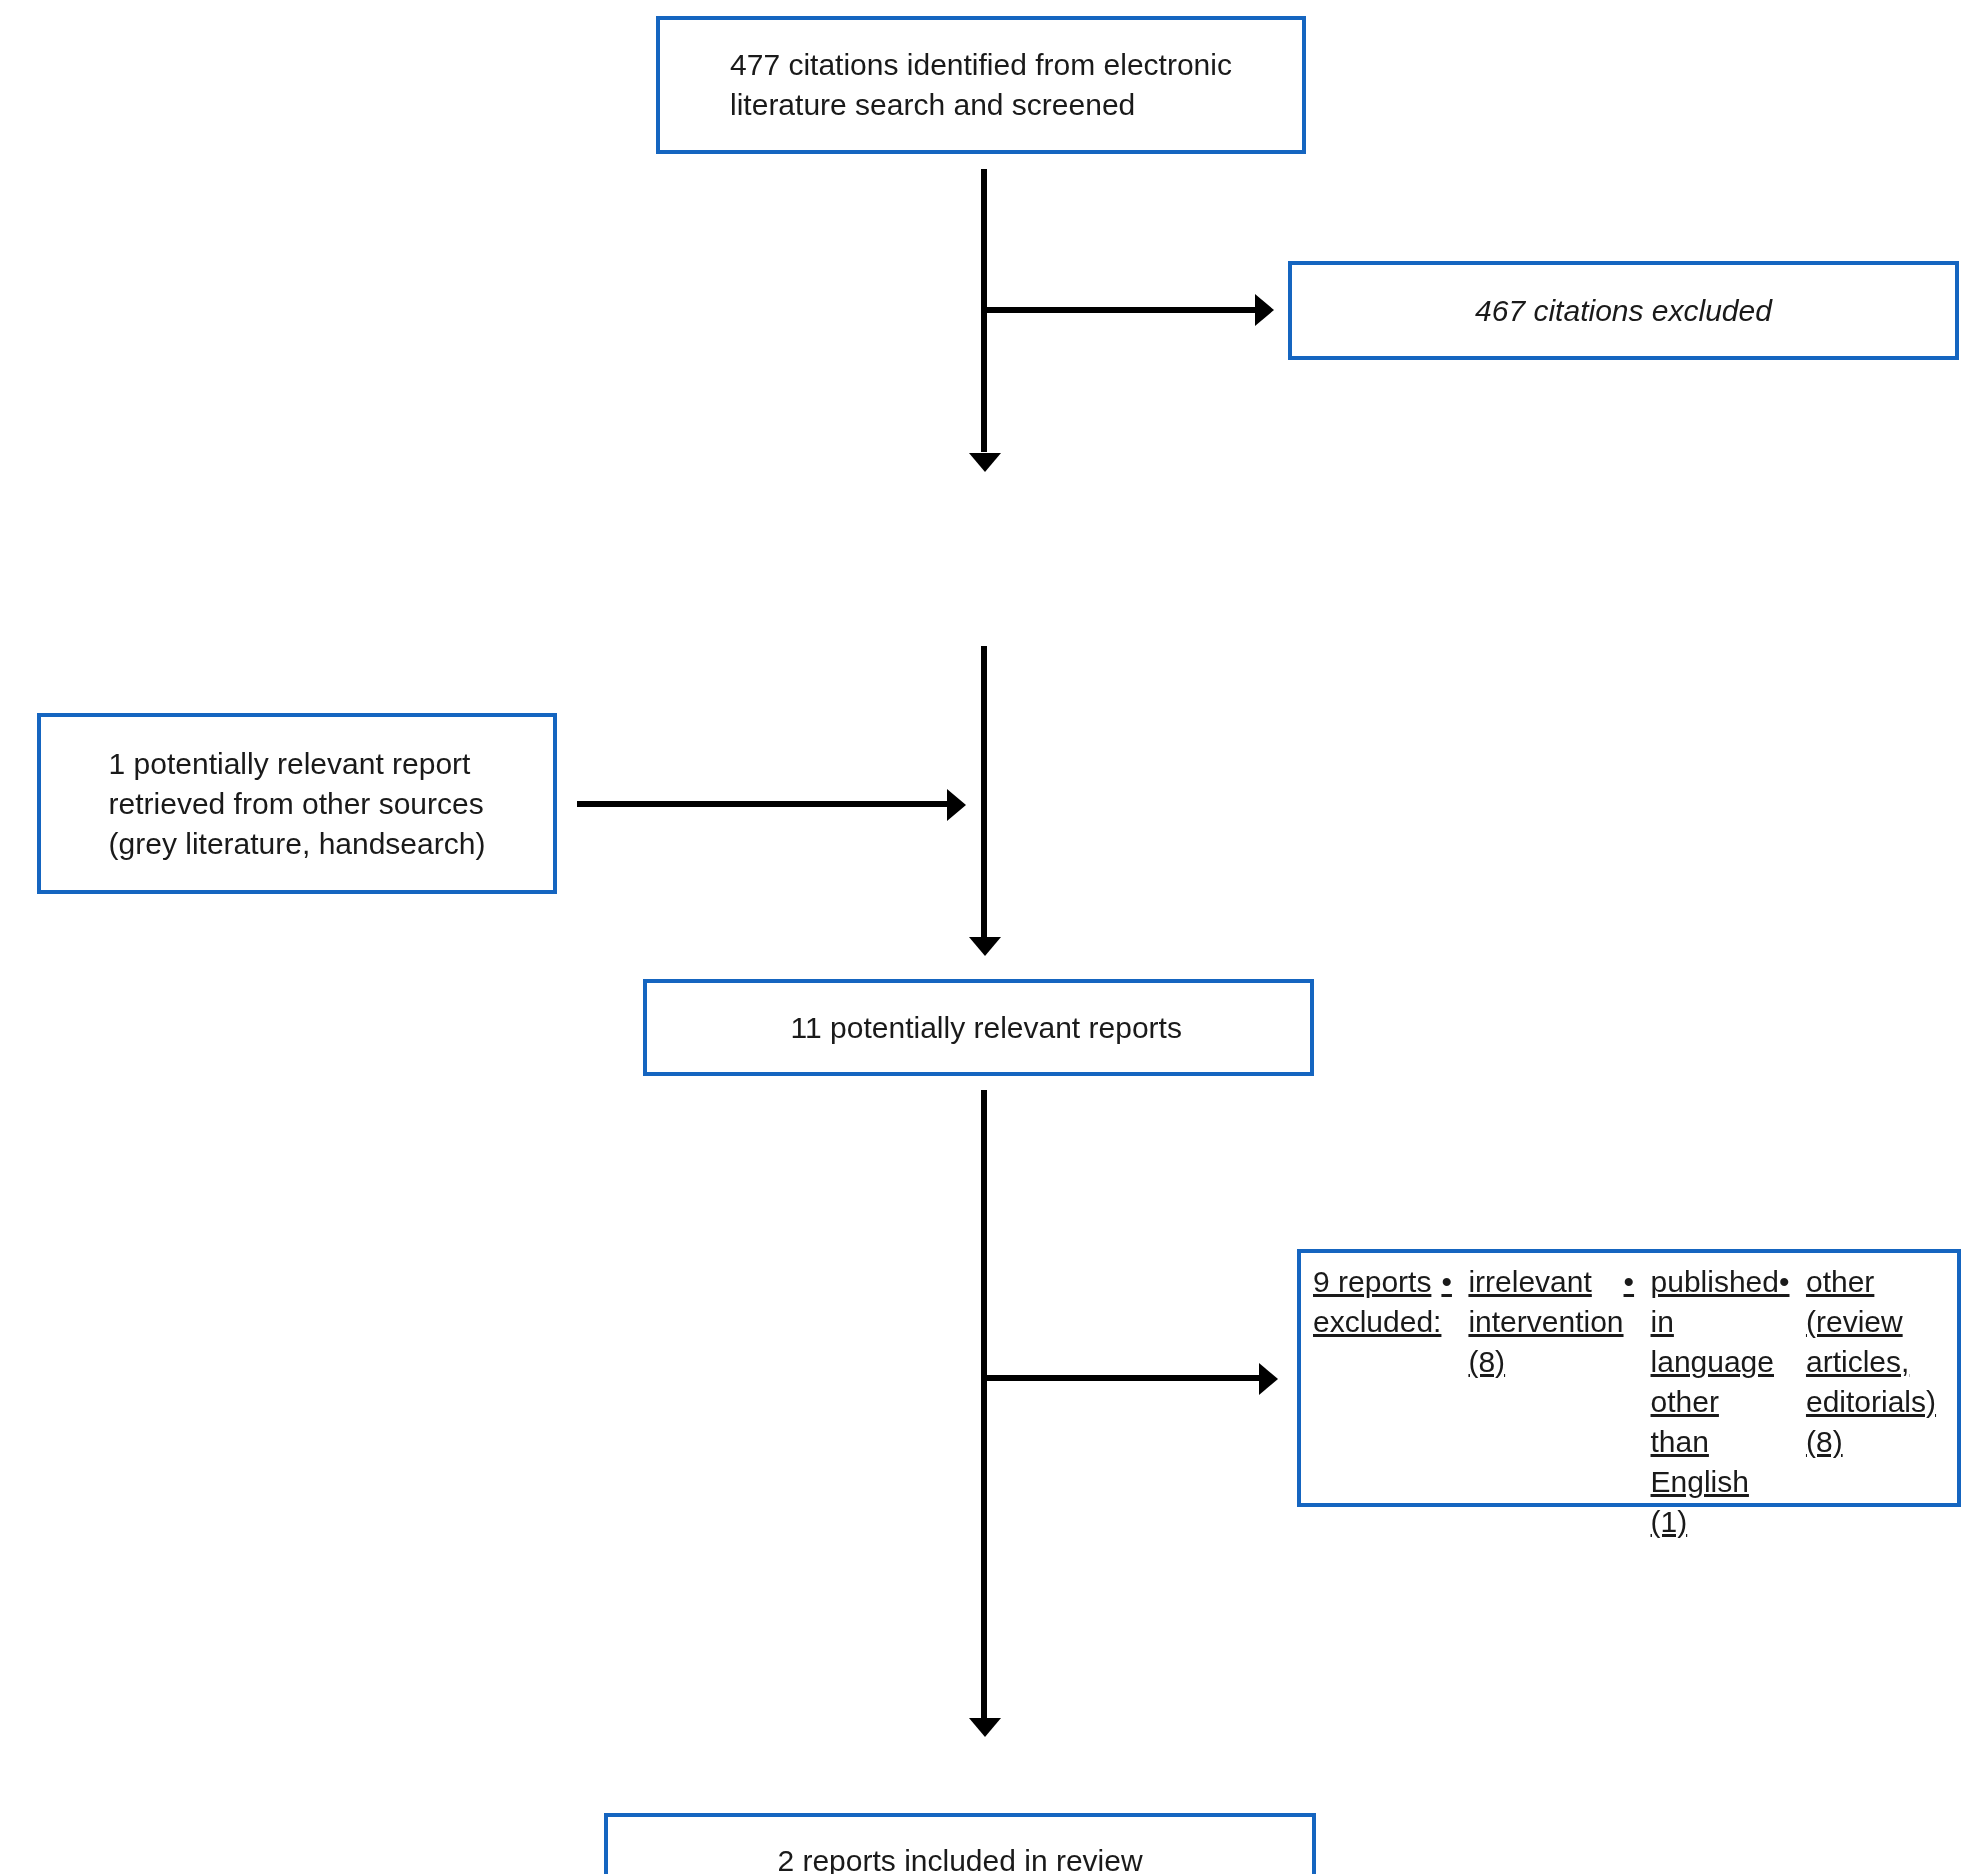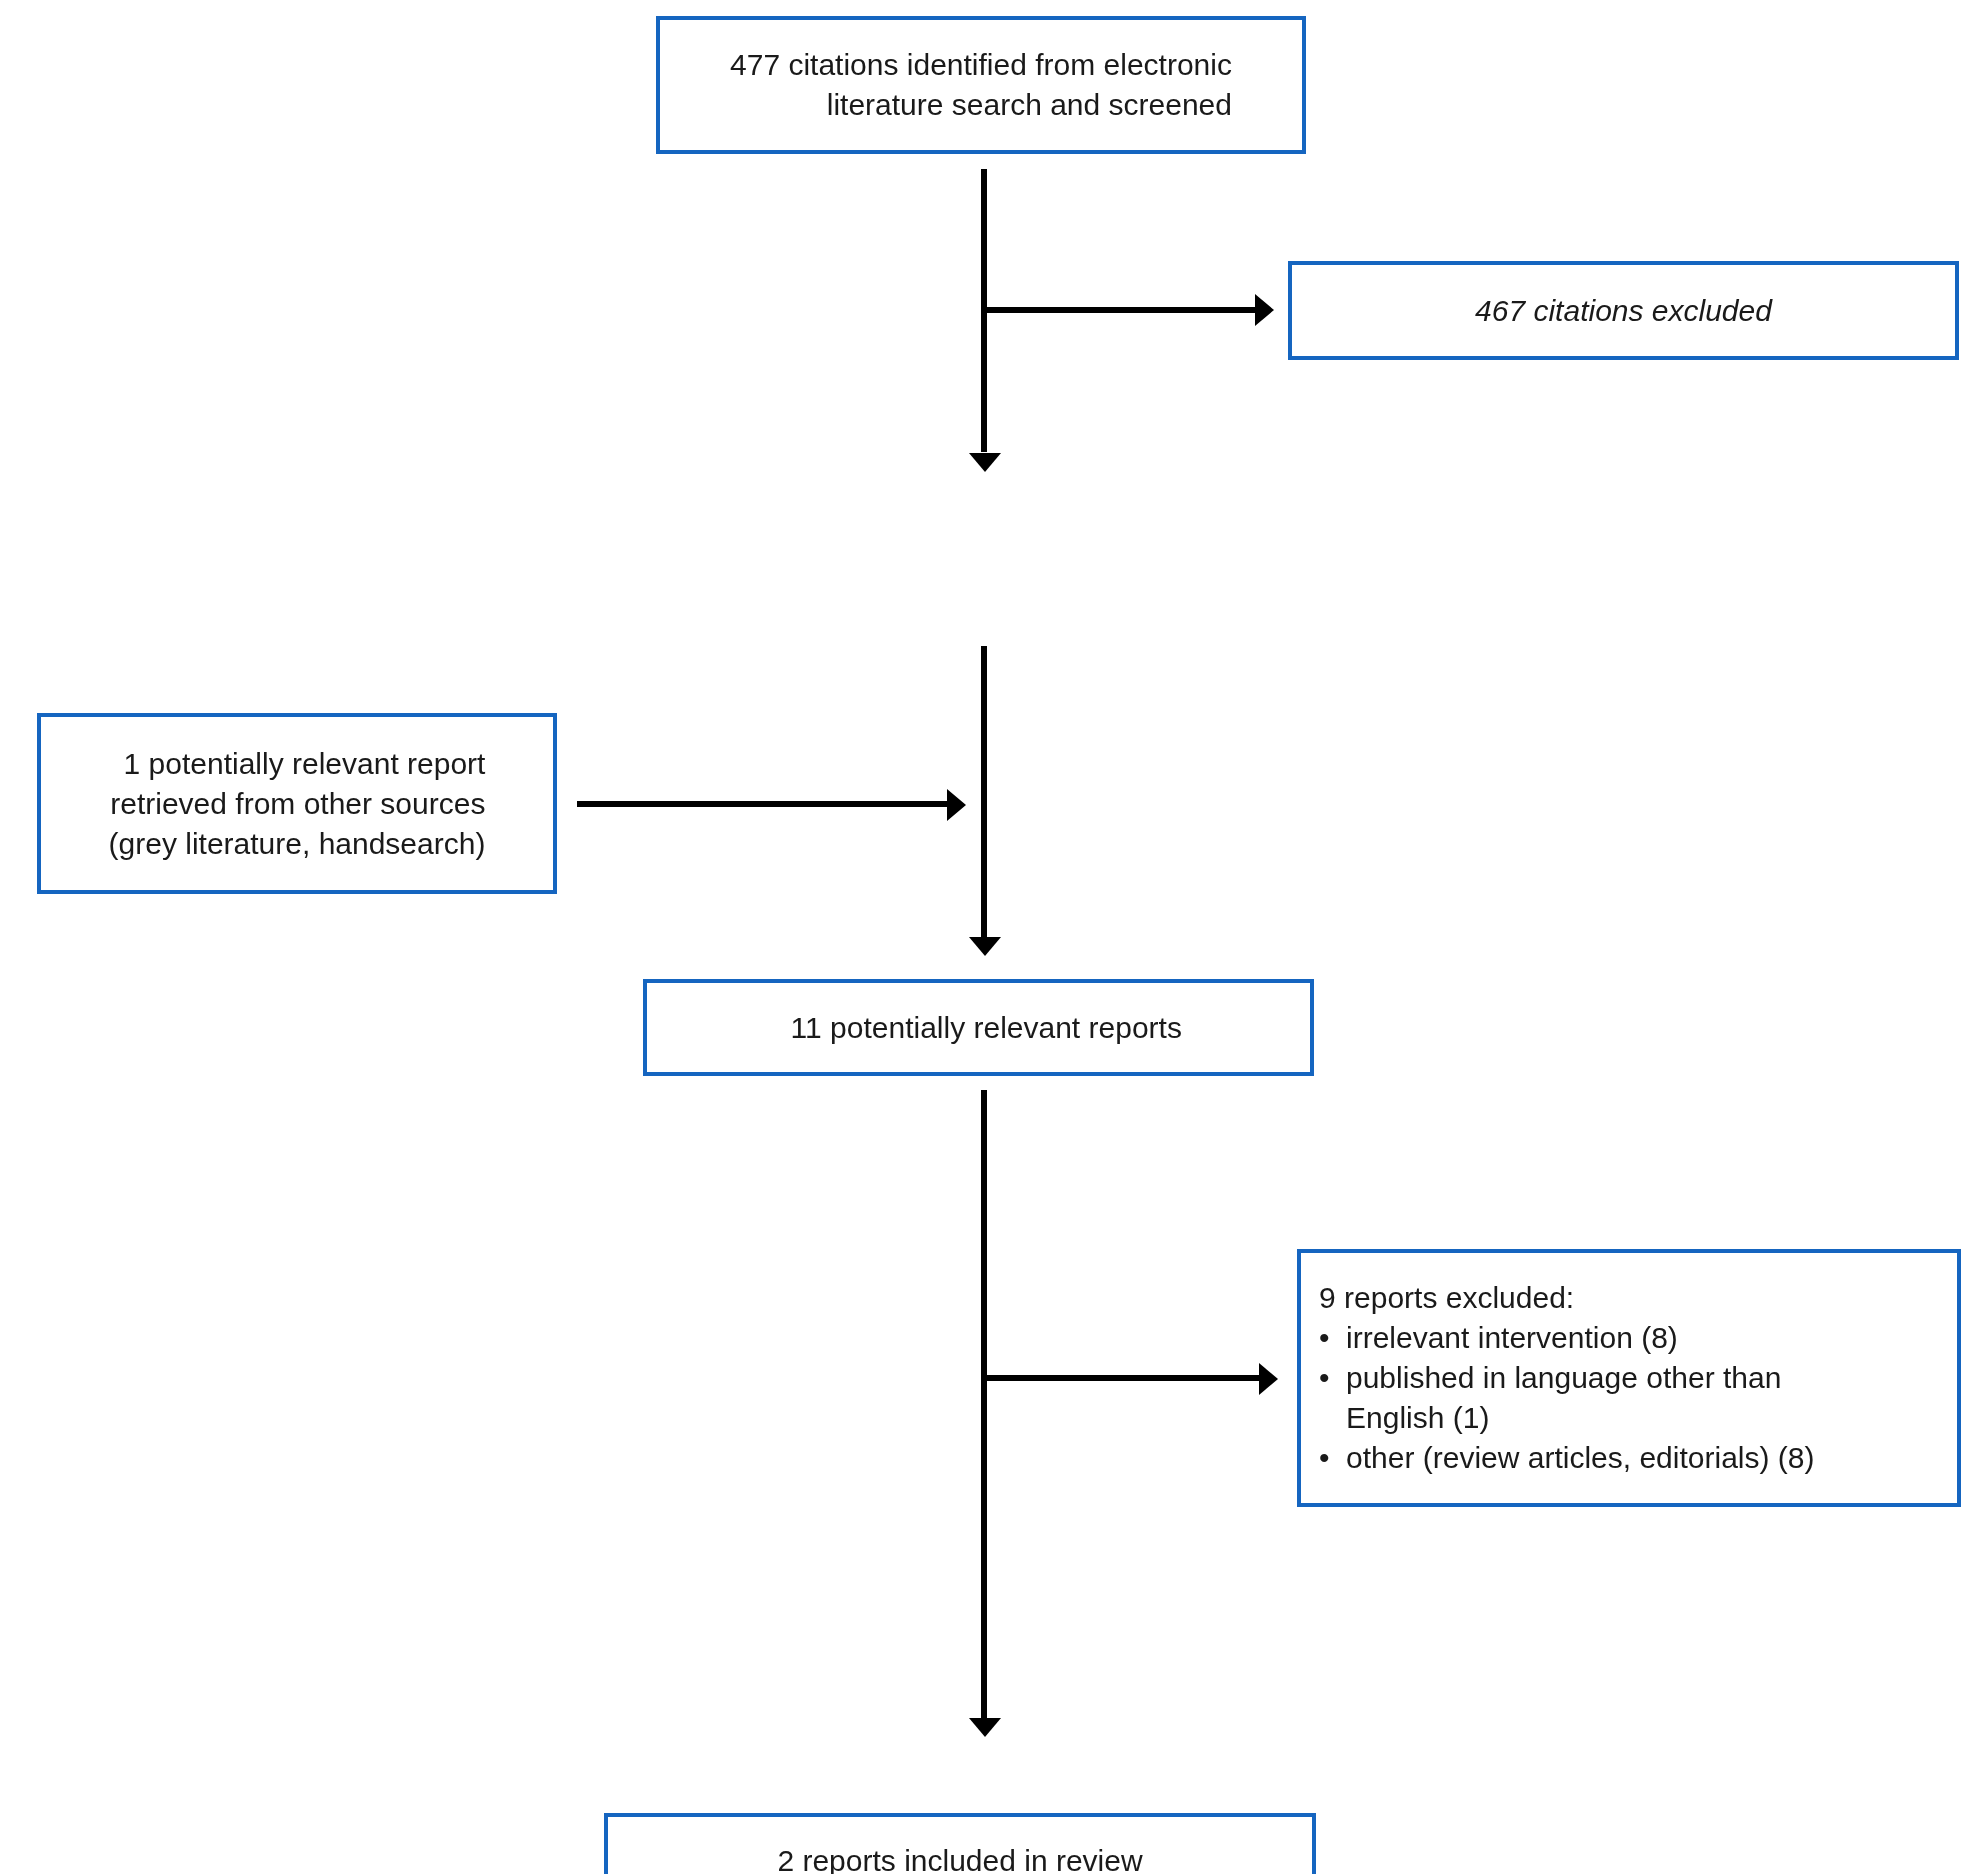--- a/index.html
+++ b/index.html
@@ -23,34 +23,35 @@
     font-family: "Liberation Sans", "DejaVu Sans", sans-serif;
     color: var(--text);
   }
   .box {
     position: absolute;
     background: var(--box-background);
     border: 4.5px solid var(--box-border);
     display: flex;
     align-items: center;
     justify-content: center;
-    text-align: right;
+    text-align: left;
     font-size: 30px;
     line-height: 40px;
     padding: 7.1px 12.5px;
   }
   .box-text {
     white-space: pre-line;
   }
   .box-list {
     align-items: flex-start;
-    flex-direction: column;
+    flex-direction: row;
     justify-content: center;
     text-align: left;
     padding: 9px 27px 9px 18px;
+    text-decoration: underline;
   }
   .bullet-row {
     display: flex;
     align-items: flex-start;
   }
   .bullet {
     width: 27px;
     flex: 0 0 27px;
   }
   .bullet-text {

